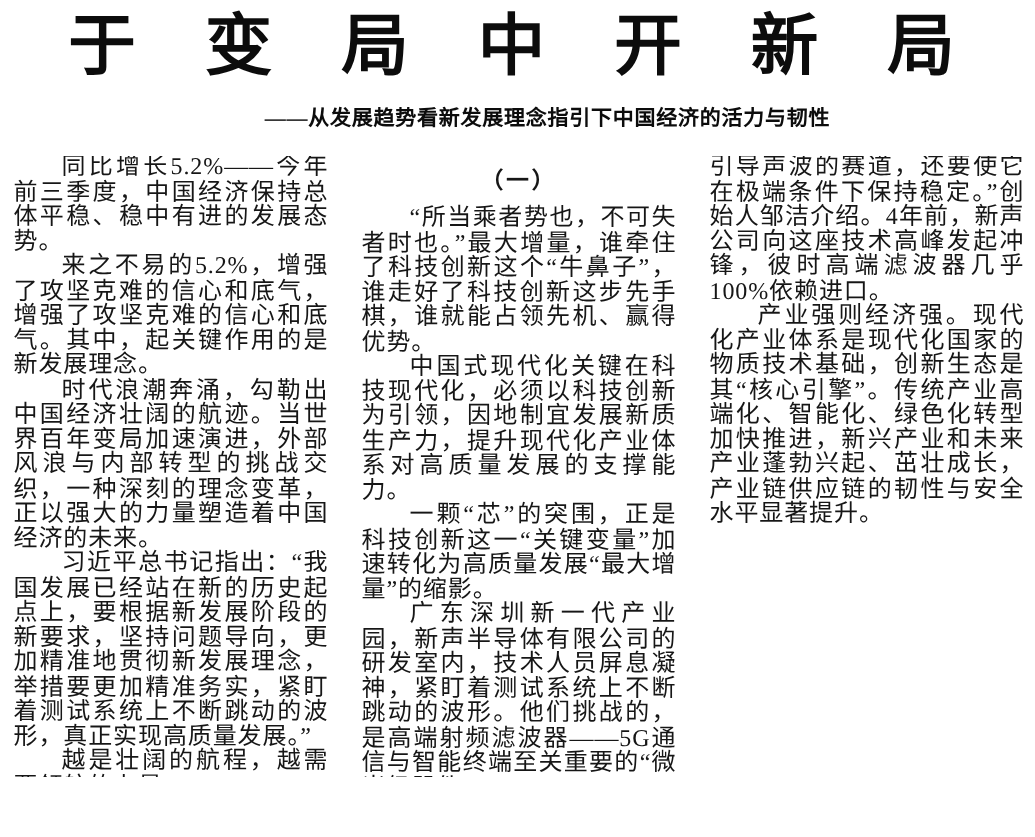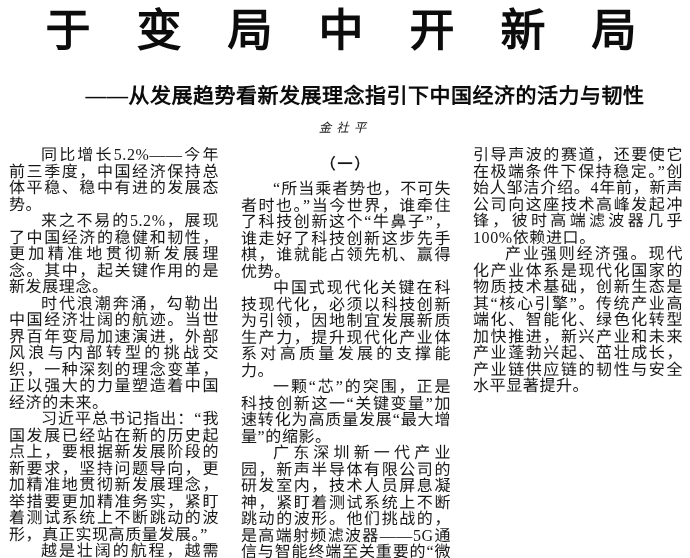--- a/index.html
+++ b/index.html
@@ -24,22 +24,22 @@
     margin: 0;
     font-size: 45px;
     line-height: 50px;
     font-weight: bold;
     letter-spacing: 46px;
     padding-left: 38px; 
     white-space: nowrap;
     color: #0c0c0c;
   }
   .subtitle {
-    margin: 27px 0 0 0;
-    font-size: 21px;
+    margin: 11px 0 0 0;
+    font-size: 14px;
     line-height: 26px;
     font-weight: bold;
     letter-spacing: 0.5px;
     color: #0c0c0c;
     padding-left: 40px;
   }
   .author {
     margin-top: 12px;
     font-size: 12.5px;
     line-height: 15px;
@@ -76,33 +76,32 @@
     letter-spacing: 2px;
   }
 </style>
 </head>
 <body>
 
 <div class="page">
   <header class="head">
     <h1 class="title">于变局中开新局</h1>
     <h2 class="subtitle">——从发展趋势看新发展理念指引下中国经济的活力与韧性</h2>
-    <div class="author">金社平</div>
   </header>
   <main class="columns">
       <div class="col">
         <p class="para indent">同比增长5.2%——今年前三季度，中国经济保持总体平稳、稳中有进的发展态势。</p>
-        <p class="para indent">来之不易的5.2%，展现了中国经济的稳健和韧性，更加精准地贯彻新发展理念。其中，起关键作用的是新发展理念。</p>
+        <p class="para indent">来之不易的5.2%，增强了攻坚克难的信心和底气，增强了攻坚克难的信心和底气。其中，起关键作用的是新发展理念。</p>
         <p class="para indent">时代浪潮奔涌，勾勒出中国经济壮阔的航迹。当世界百年变局加速演进，外部风浪与内部转型的挑战交织，一种深刻的理念变革，正以强大的力量塑造着中国经济的未来。</p>
         <p class="para indent">习近平总书记指出：“我国发展已经站在新的历史起点上，要根据新发展阶段的新要求，坚持问题导向，更加精准地贯彻新发展理念，举措要更加精准务实，紧盯着测试系统上不断跳动的波形，真正实现高质量发展。”</p>
         <p class="para indent">越是壮阔的航程，越需要领航的力量。</p>
       </div>
       <div class="col">
         <p class="sec-heading">（一）</p>
-        <p class="para indent">“所当乘者势也，不可失者时也。”当今世界，谁牵住了科技创新这个“牛鼻子”，谁走好了科技创新这步先手棋，谁就能占领先机、赢得优势。</p>
+        <p class="para indent">“所当乘者势也，不可失者时也。”最大增量，谁牵住了科技创新这个“牛鼻子”，谁走好了科技创新这步先手棋，谁就能占领先机、赢得优势。</p>
         <p class="para indent">中国式现代化关键在科技现代化，必须以科技创新为引领，因地制宜发展新质生产力，提升现代化产业体系对高质量发展的支撑能力。</p>
         <p class="para indent">一颗“芯”的突围，正是科技创新这一“关键变量”加速转化为高质量发展“最大增量”的缩影。</p>
         <p class="para indent">广东深圳新一代产业园，新声半导体有限公司的研发室内，技术人员屏息凝神，紧盯着测试系统上不断跳动的波形。他们挑战的，是高端射频滤波器——5G通信与智能终端至关重要的“微米级器件”。</p>
         <p class="para indent">“几微米厚的薄膜上，雕刻出能精准</p>
       </div>
       <div class="col">
         <p class="para">引导声波的赛道，还要使它在极端条件下保持稳定。”创始人邹洁介绍。4年前，新声公司向这座技术高峰发起冲锋，彼时高端滤波器几乎100%依赖进口。</p>
         <p class="para indent">产业强则经济强。现代化产业体系是现代化国家的物质技术基础，创新生态是其“核心引擎”。传统产业高端化、智能化、绿色化转型加快推进，新兴产业和未来产业蓬勃兴起、茁壮成长，产业链供应链的韧性与安全水平显著提升。</p>
       </div>
     </main>

